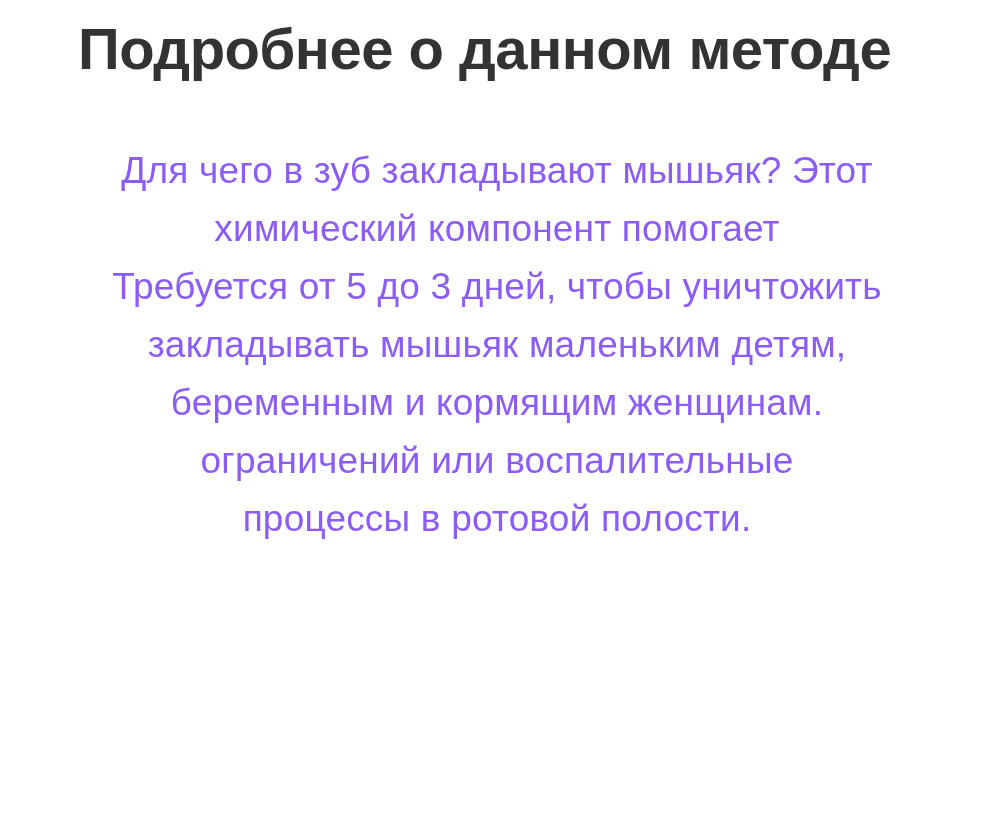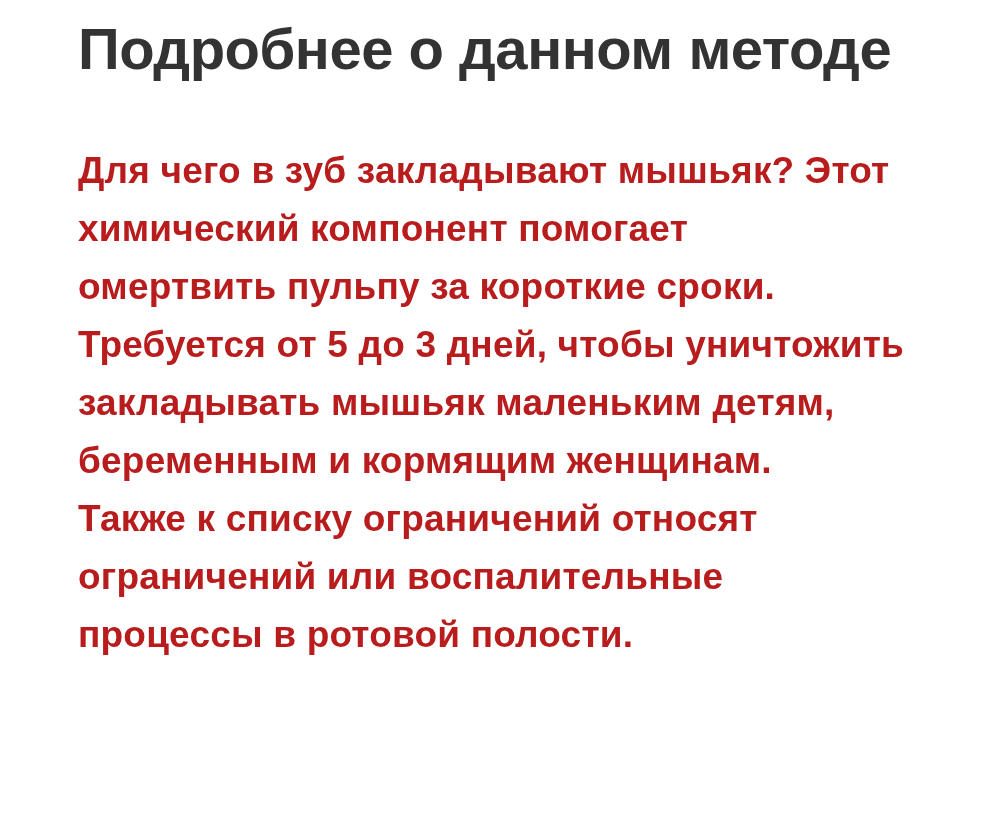--- a/index.html
+++ b/index.html
@@ -25,37 +25,36 @@
     font-weight: 700;
     letter-spacing: -0.5px;
     color: #333333;
   }
   .paragraph {
     margin-top: 60px;
   }
   .paragraph .line {
     font-size: 37px;
     line-height: 58px;
-    font-weight: 700;
+    font-weight: 400;
     letter-spacing: 0.2px;
-    color: #b91c1c;
+    color: #8b5cf6;
     white-space: nowrap;
+    text-align: center;
   }
 </style>
 </head>
 <body>
 
 <div class="page">
   <div class="article">
     <h1 class="title">Подробнее о данном методе</h1>
     <div class="paragraph">
       <div class="line">Для чего в зуб закладывают мышьяк? Этот</div>
       <div class="line">химический компонент помогает</div>
-      <div class="line">омертвить пульпу за короткие сроки.</div>
       <div class="line">Требуется от 5 до 3 дней, чтобы уничтожить</div>
       <div class="line">закладывать мышьяк маленьким детям,</div>
       <div class="line">беременным и кормящим женщинам.</div>
-      <div class="line">Также к списку ограничений относят</div>
       <div class="line">ограничений или воспалительные</div>
       <div class="line">процессы в ротовой полости.</div>
     </div>
   </div>
 </div>
 
 </body></html>

